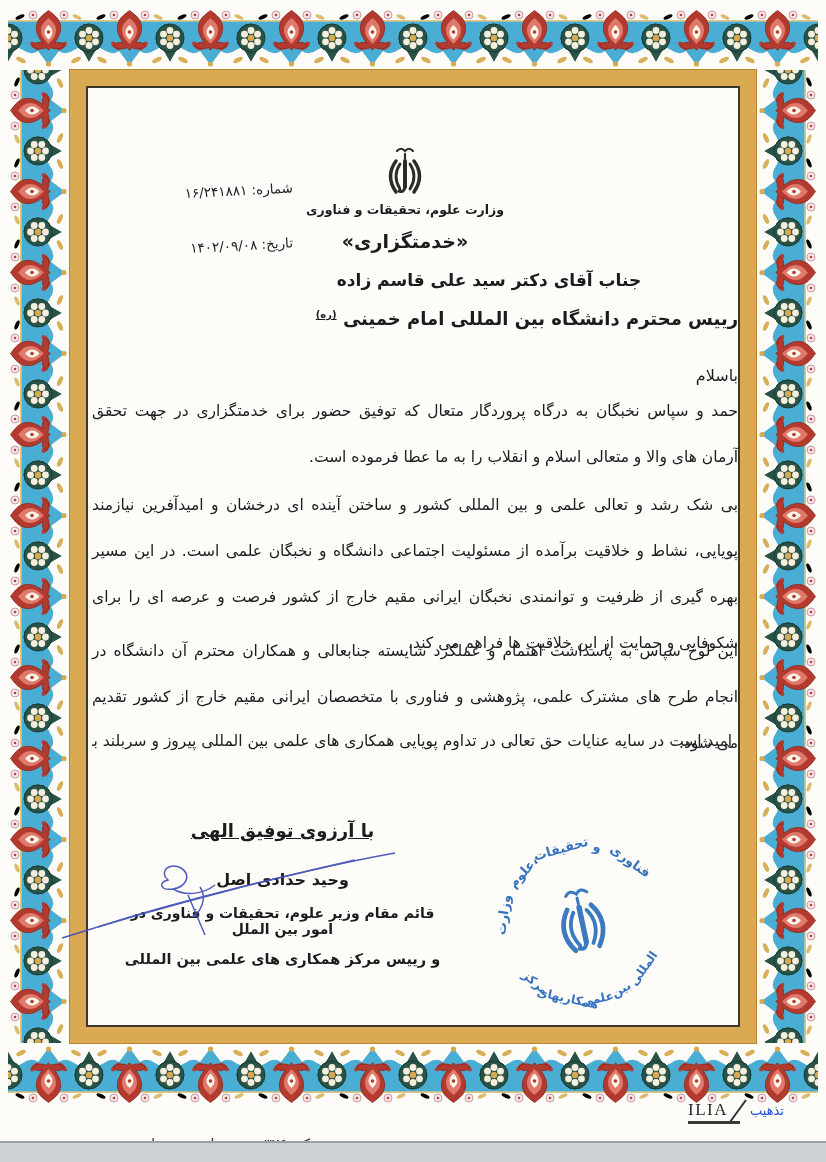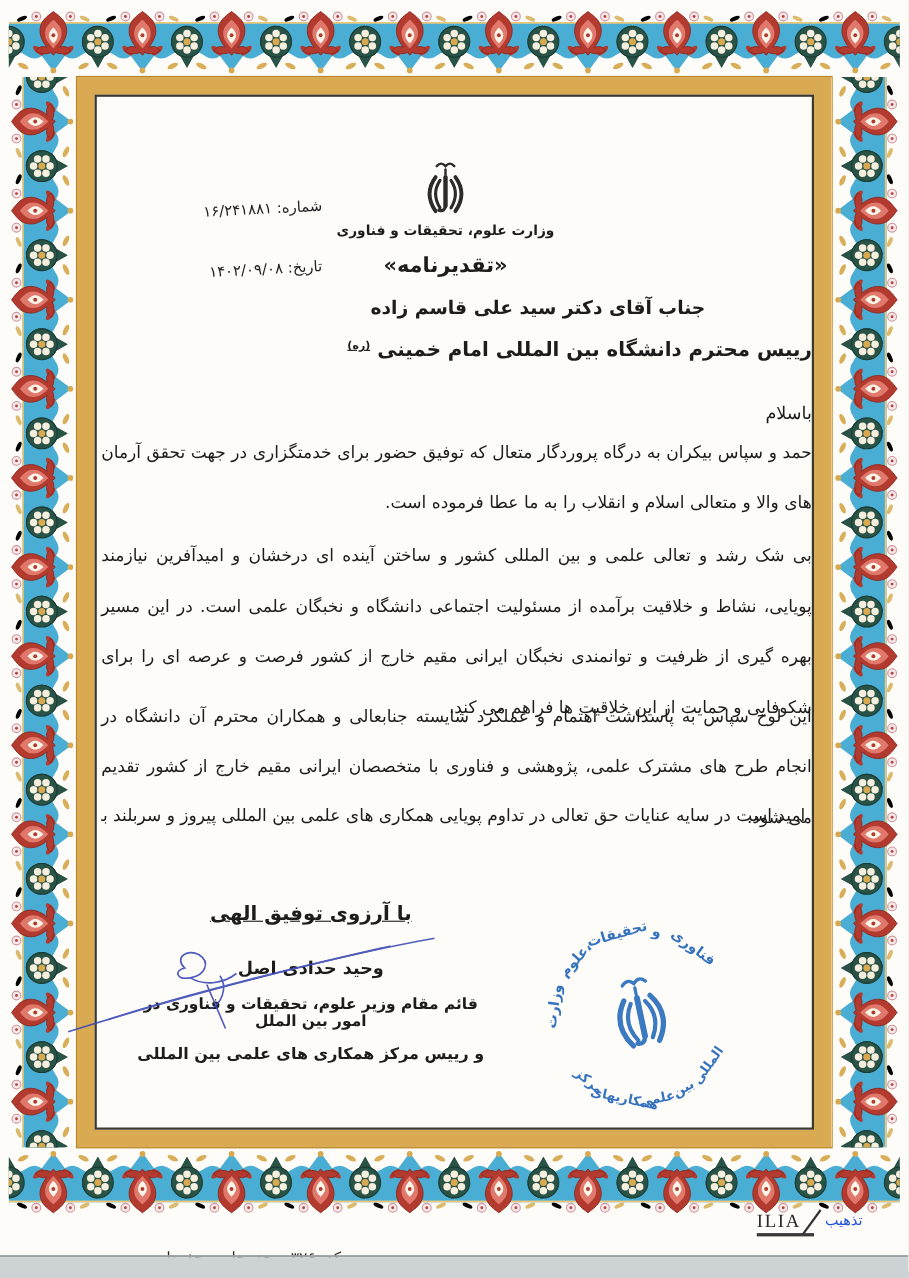--- a/index.html
+++ b/index.html
@@ -166,39 +166,39 @@
   <div class="content">
 
     <svg class="abs" style="left:375px;top:144px" width="60" height="54" viewBox="0 0 60 54">
       <g stroke="#2b2b28" transform="translate(0,0)">
           <use href="#emblem"></use>
         </g>
     </svg>
 
     <div class="abs ministry rtl" style="left:285px;top:202px;width:240px">وزارت علوم، تحقیقات و فناوری</div>
 
-    <div class="abs doc-title rtl" style="left:315px;top:230px;width:180px">«تقدیرنامه»</div>
+    <div class="abs doc-title rtl" style="left:315px;top:230px;width:180px">«خدمتگزاری»</div>
 
     <div class="abs rtl hand" style="left:118px;top:184px;width:175px;text-align:right">
       <span>شماره:</span>
       <span class="num">۱۶/۲۴۱۸۸۱</span>
     </div>
     <div class="abs rtl hand" style="left:118px;top:239px;width:175px;text-align:right">
       <span>تاریخ:</span>
       <span class="num">۱۴۰۲/۰۹/۰۸</span>
     </div>
 
     <div class="abs rtl recip1" style="left:240px;top:270px;width:498px">جناب آقای دکتر سید علی قاسم زاده</div>
     <div class="abs rtl recip2" style="left:240px;top:308px;width:498px">
       <span>رییس محترم دانشگاه بین المللی امام خمینی</span>
       <sup>(ره)</sup>
     </div>
     <div class="abs rtl salut" style="left:438px;top:366px;width:300px">باسلام</div>
 
-    <p class="abs rtl para" style="left:92px;top:388px;width:646px">حمد و سپاس بیکران به درگاه پروردگار متعال که توفیق حضور برای خدمتگزاری در جهت تحقق آرمان های والا و متعالی اسلام و انقلاب را به ما عطا فرموده است.</p>
+    <p class="abs rtl para" style="left:92px;top:388px;width:646px">حمد و سپاس نخبگان به درگاه پروردگار متعال که توفیق حضور برای خدمتگزاری در جهت تحقق آرمان های والا و متعالی اسلام و انقلاب را به ما عطا فرموده است.</p>
     <p class="abs rtl para" style="left:92px;top:482px;width:646px">بی شک رشد و تعالی علمی و بین المللی کشور و ساختن آینده ای درخشان و امیدآفرین نیازمند پویایی، نشاط و خلاقیت برآمده از مسئولیت اجتماعی دانشگاه و نخبگان علمی است. در این مسیر بهره گیری از ظرفیت و توانمندی نخبگان ایرانی مقیم خارج از کشور فرصت و عرصه ای را برای شکوفایی و حمایت از این خلاقیت ها فراهم می کند.</p>
     <p class="abs rtl para" style="left:92px;top:628px;width:646px">این لوح سپاس به پاسداشت اهتمام و عملکرد شایسته جنابعالی و همکاران محترم آن دانشگاه در انجام طرح های مشترک علمی، پژوهشی و فناوری با متخصصان ایرانی مقیم خارج از کشور تقدیم می شود.</p>
     <p class="abs rtl para nowrap" style="left:92px;top:718px;width:640px">امید است در سایه عنایات حق تعالی در تداوم پویایی همکاری های علمی بین المللی پیروز و سربلند باشید.</p>
 
     <div class="abs rtl sig" style="left:115px;top:820px;width:335px">
       <div class="l1">با آرزوی توفیق الهی</div>
       <div class="l2">وحید حدادی اصل</div>
       <div class="l3">قائم مقام وزیر علوم، تحقیقات و فناوری در امور بین الملل</div>
       <div class="l4">و رییس مرکز همکاری های علمی بین المللی</div>
     </div>

